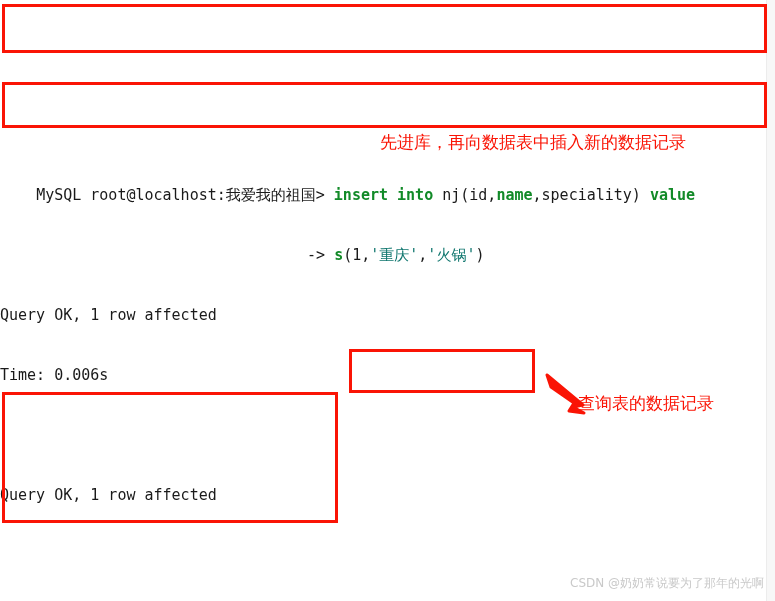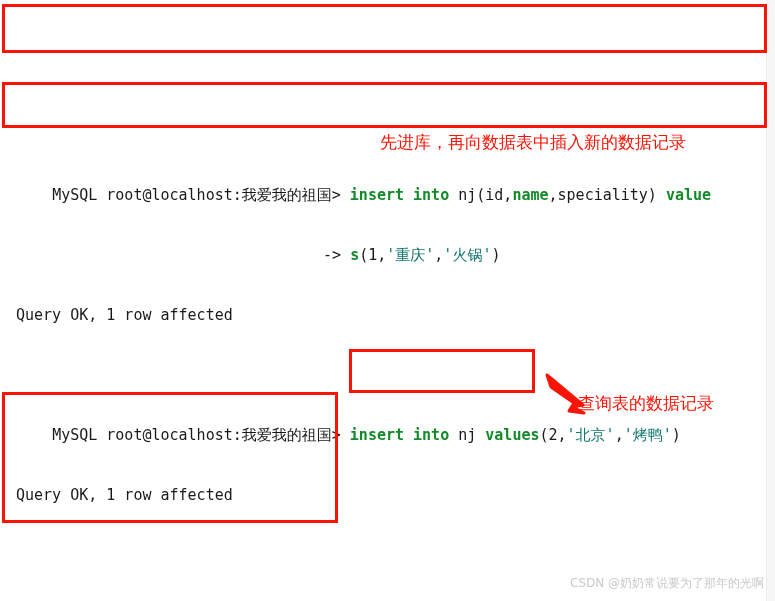--- a/index.html
+++ b/index.html
@@ -25,21 +25,21 @@
     font-family: "DejaVu Sans Mono", "Liberation Mono", monospace;
     font-size: 15px;
     line-height: 20px;
     color: #1a1a1a;
     white-space: pre;
   }
 
   .line {
     height: 20px;
     white-space: pre;
-    padding-left: 16px;
+    padding-left: 0;
     overflow: visible;
   }
 
   
   .kw      { color: #128a28; font-weight: bold; }   
   .plain   { color: #1a1a1a; }
   .str     { color: #0f766e; }    
   .prompt  { color: #1a1a1a; }
 
   
@@ -94,25 +94,23 @@
 
   
   <div class="line">
     <span class="prompt">MySQL root@localhost:我爱我的祖国&gt; </span><span class="kw">insert into</span><span class="plain"> nj(id,</span><span class="kw">name</span><span class="plain">,speciality) </span><span class="kw">value</span>
   </div>
   <div class="line">
     <span class="plain">                              -&gt; </span><span class="kw">s</span><span class="plain">(1,</span><span class="str">'重庆'</span><span class="plain">,</span><span class="str">'火锅'</span><span class="plain">)</span>
   </div>
 
   <div class="line">Query OK, 1 row affected</div>
+  <div class="line">Time: 0.006s</div>
 
   
-  <div class="line">
-    <span class="prompt">MySQL root@localhost:我爱我的祖国&gt; </span><span class="kw">insert into</span><span class="plain"> nj </span><span class="kw">values</span><span class="plain">(2,</span><span class="str">'北京'</span><span class="plain">,</span><span class="str">'烤鸭'</span><span class="plain">)</span>
-  </div>
 
   <div class="line">Query OK, 1 row affected</div>
   
 
   
   
 
   
   
   

